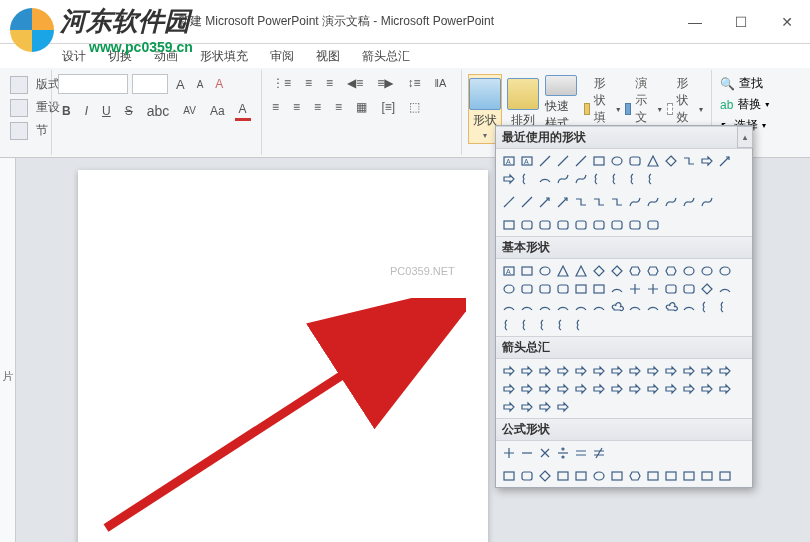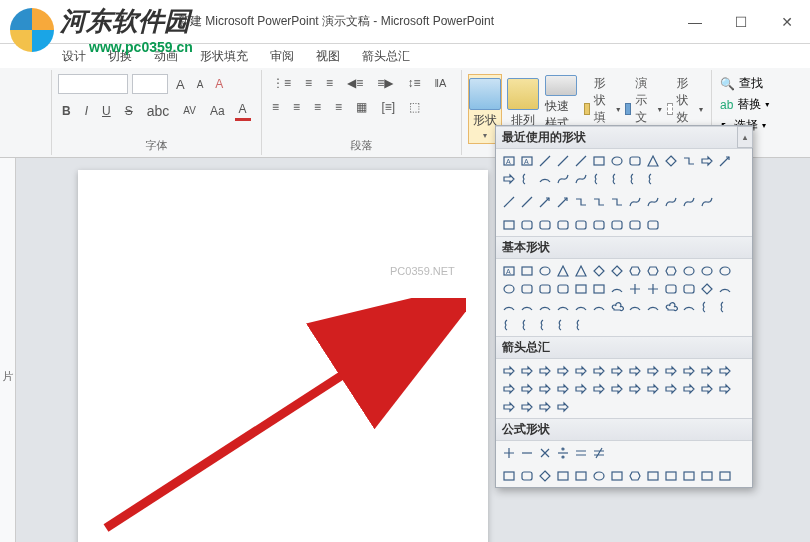--- a/index.html
+++ b/index.html
@@ -101,20 +101,34 @@
   <span class="tab">动画</span>
   <span class="tab">形状填充</span>
   <span class="tab">审阅</span>
   <span class="tab">视图</span>
   <span class="tab">箭头总汇</span>
 </div>
 
 <div class="ribbon">
 
   <div class="rgroup" style="width:48px;">
+    <div class="rgroup-body stackv">
+      <div class="rowh">
+          <span class="icon-box"></span>
+          <span class="small-btn trunc">版式</span>
+        </div>
+      <div class="rowh">
+          <span class="icon-box"></span>
+          <span class="small-btn trunc">重设</span>
+        </div>
+      <div class="rowh">
+          <span class="icon-box"></span>
+          <span class="small-btn trunc">节</span>
+        </div>
+    </div>
     <div class="rgroup-label"></div>
   </div>
 
   <div class="rgroup" style="width:210px;">
     <div class="rgroup-body stackv">
       <div class="rowh">
         <div class="fontname"></div>
         <div class="fontsize"></div>
         <span class="small-btn" style="font-size:13px;">A</span>
         <span class="small-btn" style="font-size:10px;">A</span>
@@ -124,21 +138,20 @@
         <span class="small-btn" style="font-weight:bold;">B</span>
         <span class="small-btn" style="font-style:italic;">I</span>
         <span class="small-btn" style="text-decoration:underline;">U</span>
         <span class="small-btn" style="text-decoration:line-through;">S</span>
         <span class="small-btn" style="font-size:14px;">abc</span>
         <span class="small-btn" style="font-size:10px;">AV</span>
         <span class="small-btn">Aa</span>
         <span class="small-btn" style="border-bottom:3px solid #c33;">A</span>
       </div>
     </div>
-    <div class="rgroup-label">字体</div>
   </div>
 
   <div class="rgroup" style="width:200px;">
     <div class="rgroup-body stackv">
       <div class="rowh" style="gap:6px;">
         <span class="small-btn">⋮≡</span>
         <span class="small-btn">≡</span>
         <span class="small-btn">≡</span>
         <span class="small-btn">◀≡</span>
         <span class="small-btn">≡▶</span>
@@ -148,21 +161,20 @@
       <div class="rowh" style="gap:6px; padding-top:4px;">
         <span class="small-btn">≡</span>
         <span class="small-btn">≡</span>
         <span class="small-btn">≡</span>
         <span class="small-btn">≡</span>
         <span class="small-btn">▦</span>
         <span class="small-btn">[≡]</span>
         <span class="small-btn">⬚</span>
       </div>
     </div>
-    <div class="rgroup-label">段落</div>
   </div>
 
   <div class="rgroup" style="width:250px;">
     <div class="rgroup-body">
       <div class="big-btn sel">
         <div class="icon"></div>
         <span class="label">形状</span>
         <span class="drop">▾</span>
       </div>
       <div class="big-btn">

